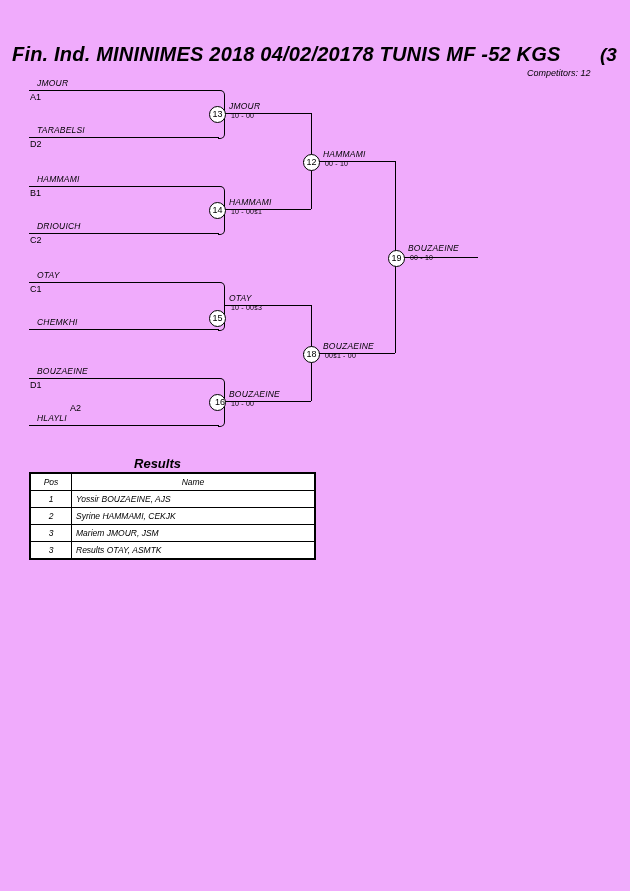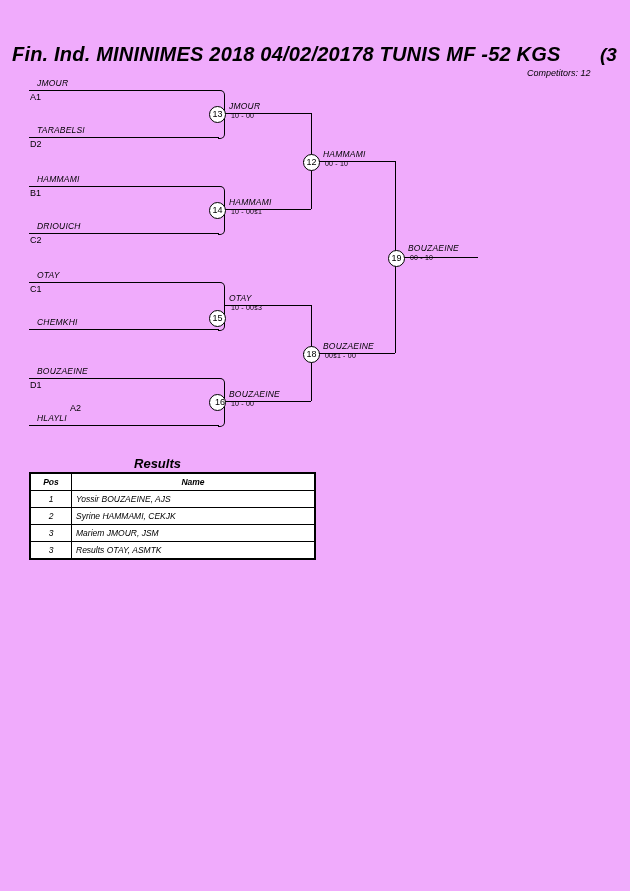--- a/index.html
+++ b/index.html
@@ -77,21 +77,21 @@
   .res-table{
     position:absolute;left:29px;top:472px;width:287px;
     border-collapse:collapse;border:2px solid #000;
     background:#fff;
   }
   .res-table th,.res-table td{
     border:1px solid #000;
     font-size:8.5px;font-style:italic;
     height:16px;padding:0 4px;
   }
-  .res-table th{font-weight:bold;text-align:center;}
+  .res-table th{font-weight:normal;text-align:center;}
   .res-table th.c-pos{width:32px;}
   .res-table td.c-pos{width:32px;text-align:center;}
   .res-table td.c-name{text-align:left;}
 </style>
 </head>
 <body>
 
 <div class="sheet">
 
   <div class="title">Fin. Ind. MININIMES 2018  04/02/20178  TUNIS   MF -52 KGS</div>

